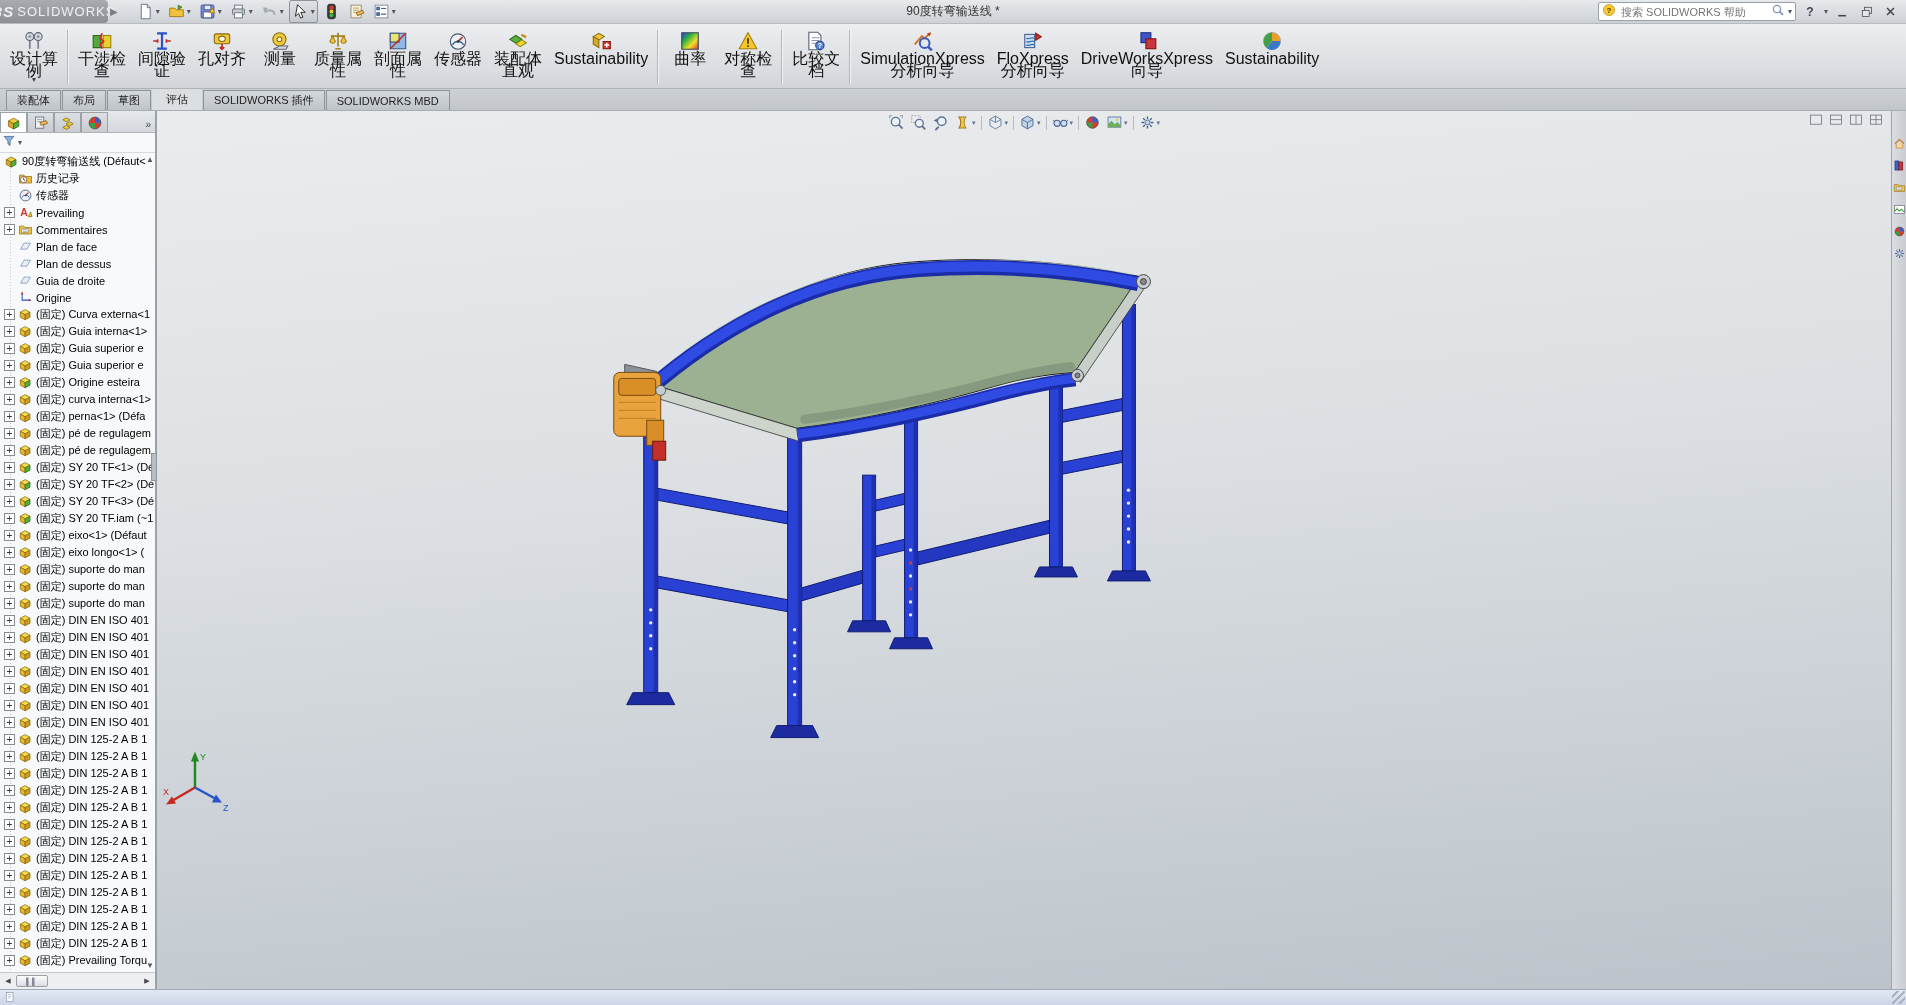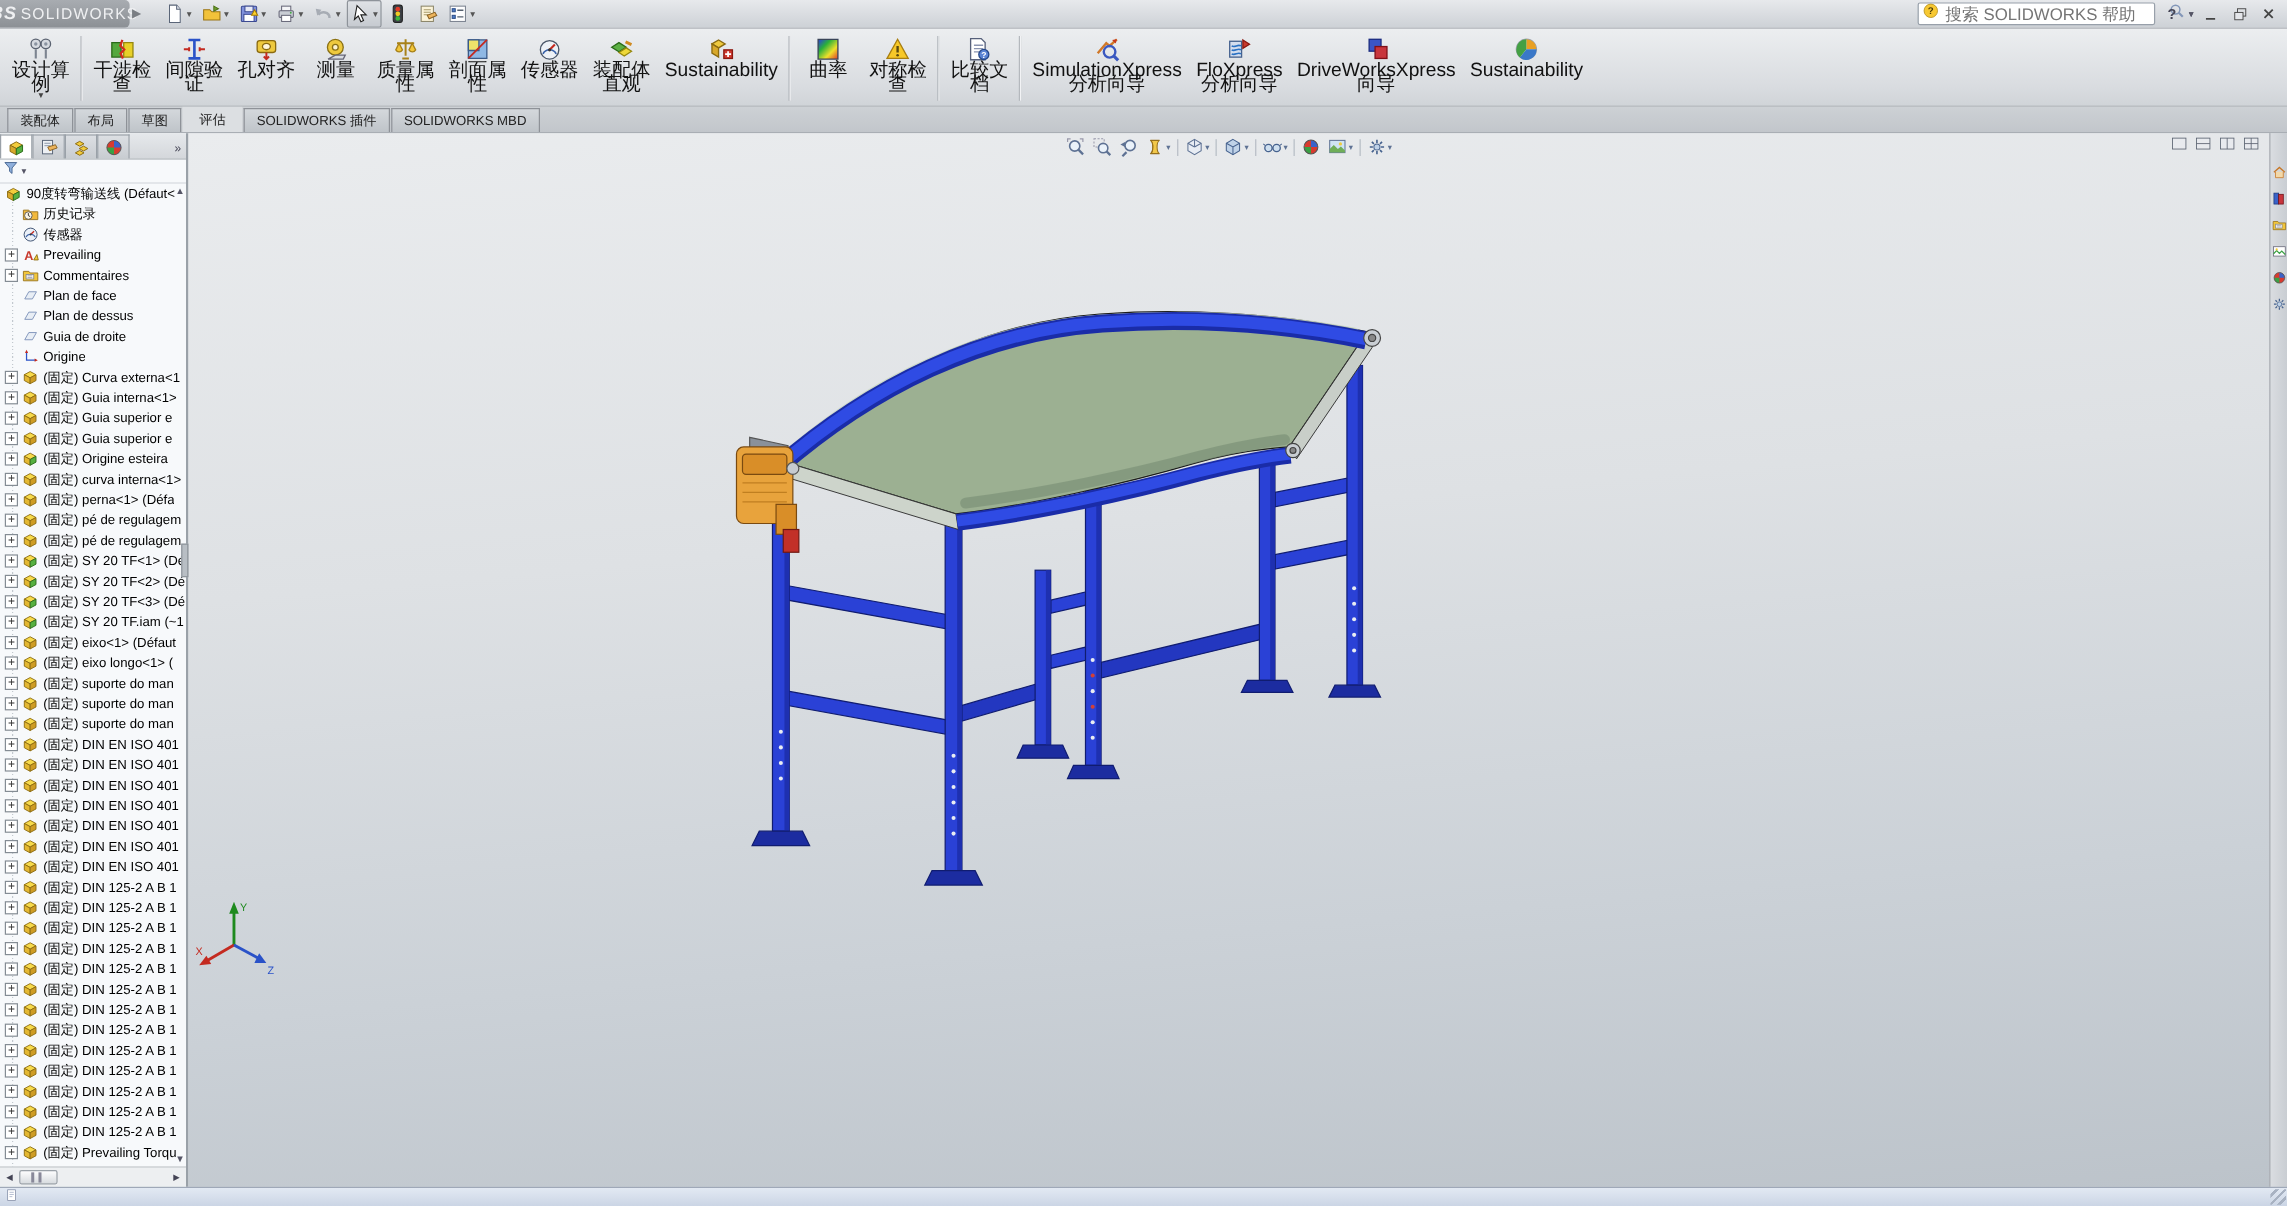--- a/index.html
+++ b/index.html
@@ -13,21 +13,21 @@
   #logo b{font-style:italic;margin-right:3px;font-size:15px;}
   .logo-chev{color:#7A7E84;font-size:10px;margin:0 6px 0 2px;}
   #tb-tools{display:flex;align-items:center;gap:2px;margin-left:10px;}
   .tbtn{display:flex;align-items:center;padding:1px 2px;border:1px solid transparent;border-radius:2px;height:19px;}
   .tbtn.pressed{background:linear-gradient(#DFE2E6,#C6CAD0);border-color:#8E939A;}
   .tbtn .dd{font-size:8px;color:#555;margin-left:2px;}
   #doc-title{position:absolute;left:0;right:0;text-align:center;font-size:12px;color:#333;pointer-events:none;}
   #tb-right{margin-left:auto;display:flex;align-items:center;gap:4px;padding-right:6px;}
   #searchbox{display:flex;align-items:center;background:#fff;border:1px solid #98A0AA;border-radius:2px;
     height:17px;width:190px;padding:0 3px;gap:3px;}
-  #searchbox input{border:none;outline:none;flex:1;font-size:14px;color:#555;background:transparent;
+  #searchbox input{border:none;outline:none;flex:1;font-size:11px;color:#555;background:transparent;
     font-family:"Liberation Sans","DejaVu Sans",sans-serif;}
   .mini-dd{font-size:8px;color:#556;}
   .winbtn{display:flex;align-items:center;justify-content:center;width:20px;height:17px;}
   .helpbtn{font-size:12px;color:#445;font-weight:bold;}
   
   #ribbon{height:62px;background:linear-gradient(#ECEEF0,#D9DCE0 75%,#D0D4D8);display:flex;align-items:stretch;
     padding:2px 4px 0 4px;border-bottom:1px solid #AEB3B8;flex:0 0 auto;}
   .rbtn{display:flex;flex-direction:column;align-items:center;justify-content:flex-start;
     padding:3px 6px 1px 6px;min-width:44px;}
   .rbtn .ric{height:24px;display:flex;align-items:center;}
@@ -174,20 +174,21 @@
             <svg width="17" height="17" viewBox="0 0 20 20" aria-hidden="true">
               <rect x="2.5" y="2.5" width="15" height="15" fill="#FDFDFE" stroke="#7A828E"></rect>
               <rect x="4.5" y="5" width="3" height="3" fill="#4F7CC8" stroke="#2C4E88"></rect>
               <rect x="4.5" y="11.5" width="3" height="3" fill="#4F7CC8" stroke="#2C4E88"></rect>
               <path d="M9.5 6.5h6M9.5 13h6" stroke="#55606E" stroke-width="1.4"></path>
             </svg>
           </span>
           <span class="dd">▾</span>
         </div>
       </div>
+    <div id="doc-title">90度转弯输送线 *</div>
     <div id="tb-right">
       <div id="searchbox">
         <span id="srch-q"><svg width="14" height="14" viewBox="0 0 20 20" aria-hidden="true">
               <circle cx="10" cy="10" r="8" fill="#F7C832" stroke="#B6901C"></circle>
               <text x="10" y="14.2" font-size="11.5" font-weight="bold" text-anchor="middle" fill="#4A3A08">?</text>
             </svg></span>
         <input placeholder="搜索 SOLIDWORKS 帮助" style="">
         <span id="srch-mag"><svg width="14" height="14" viewBox="0 0 20 20" aria-hidden="true">
               <circle cx="8.5" cy="8.5" r="5.2" fill="none" stroke="#8296B8" stroke-width="1.8"></circle>
               <path d="M12.3 12.3l4.8 4.8" stroke="#8296B8" stroke-width="2.6"></path>

